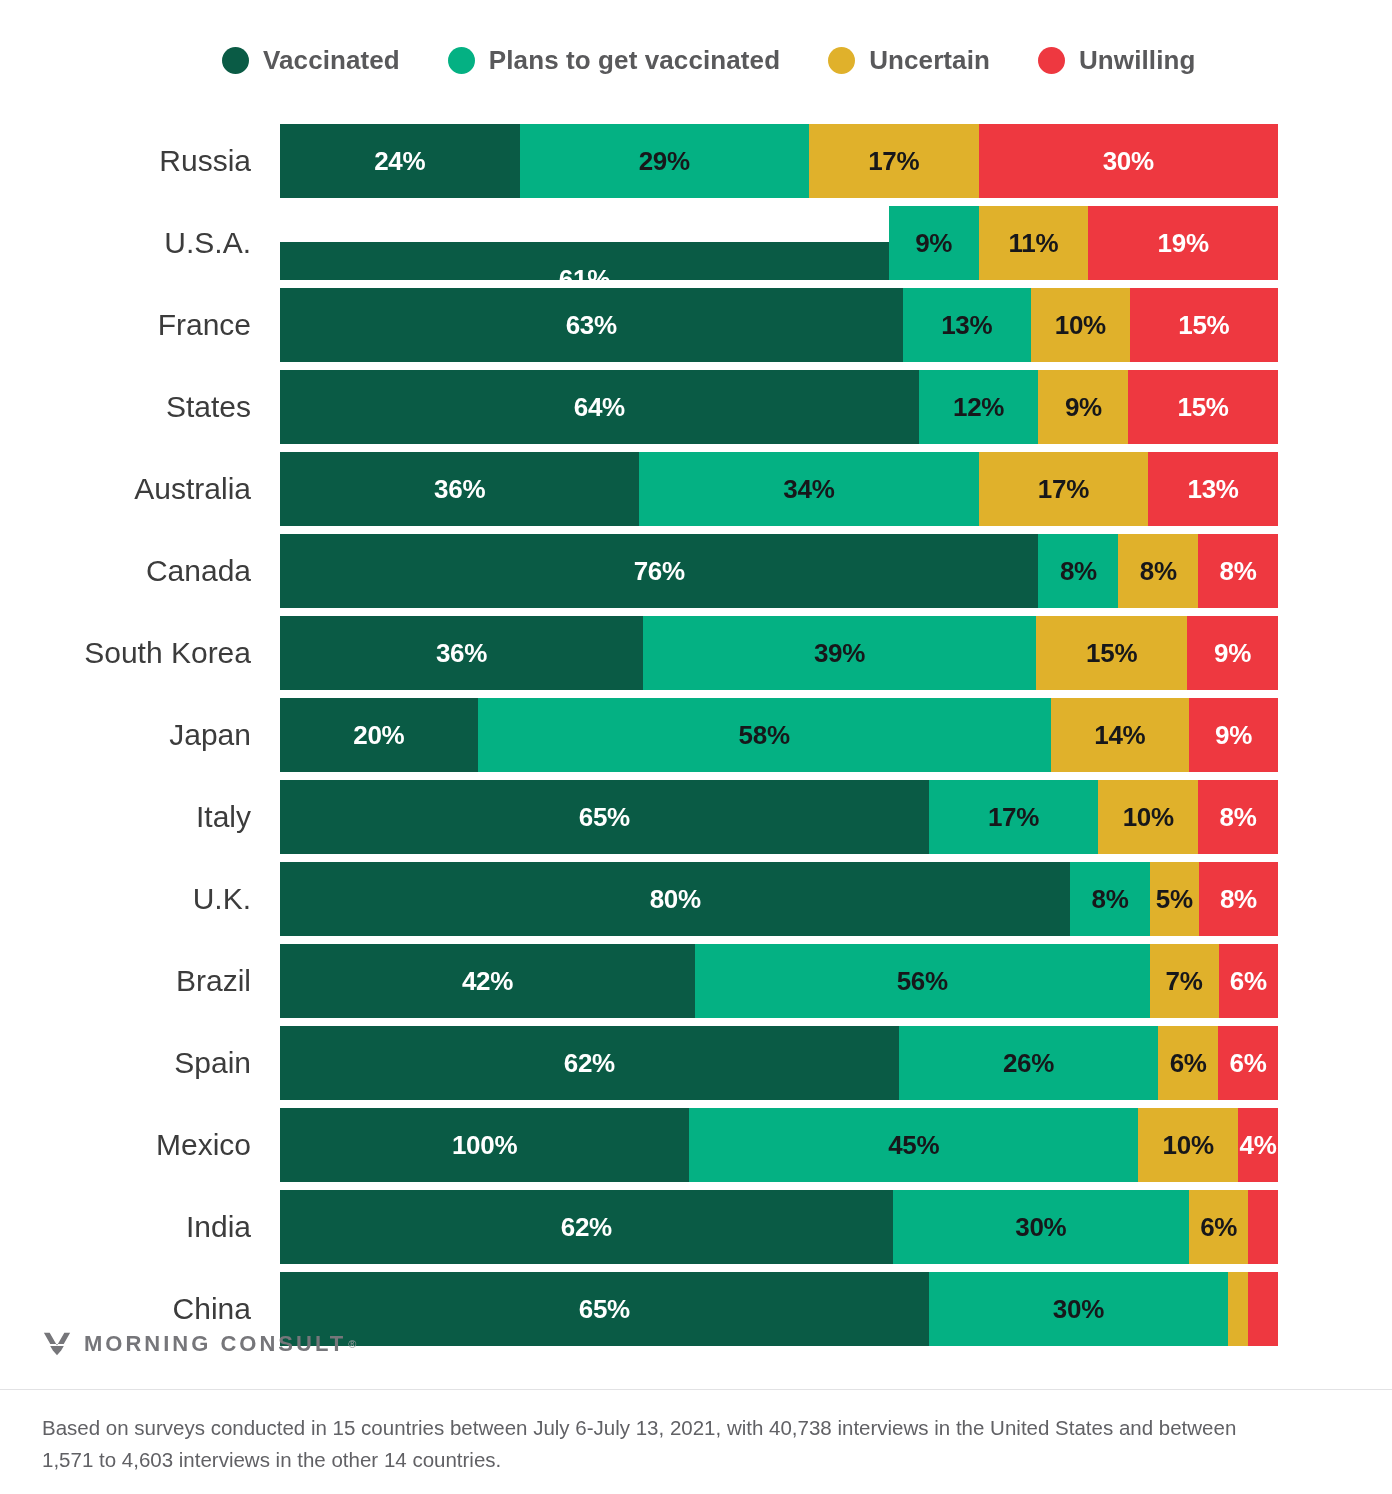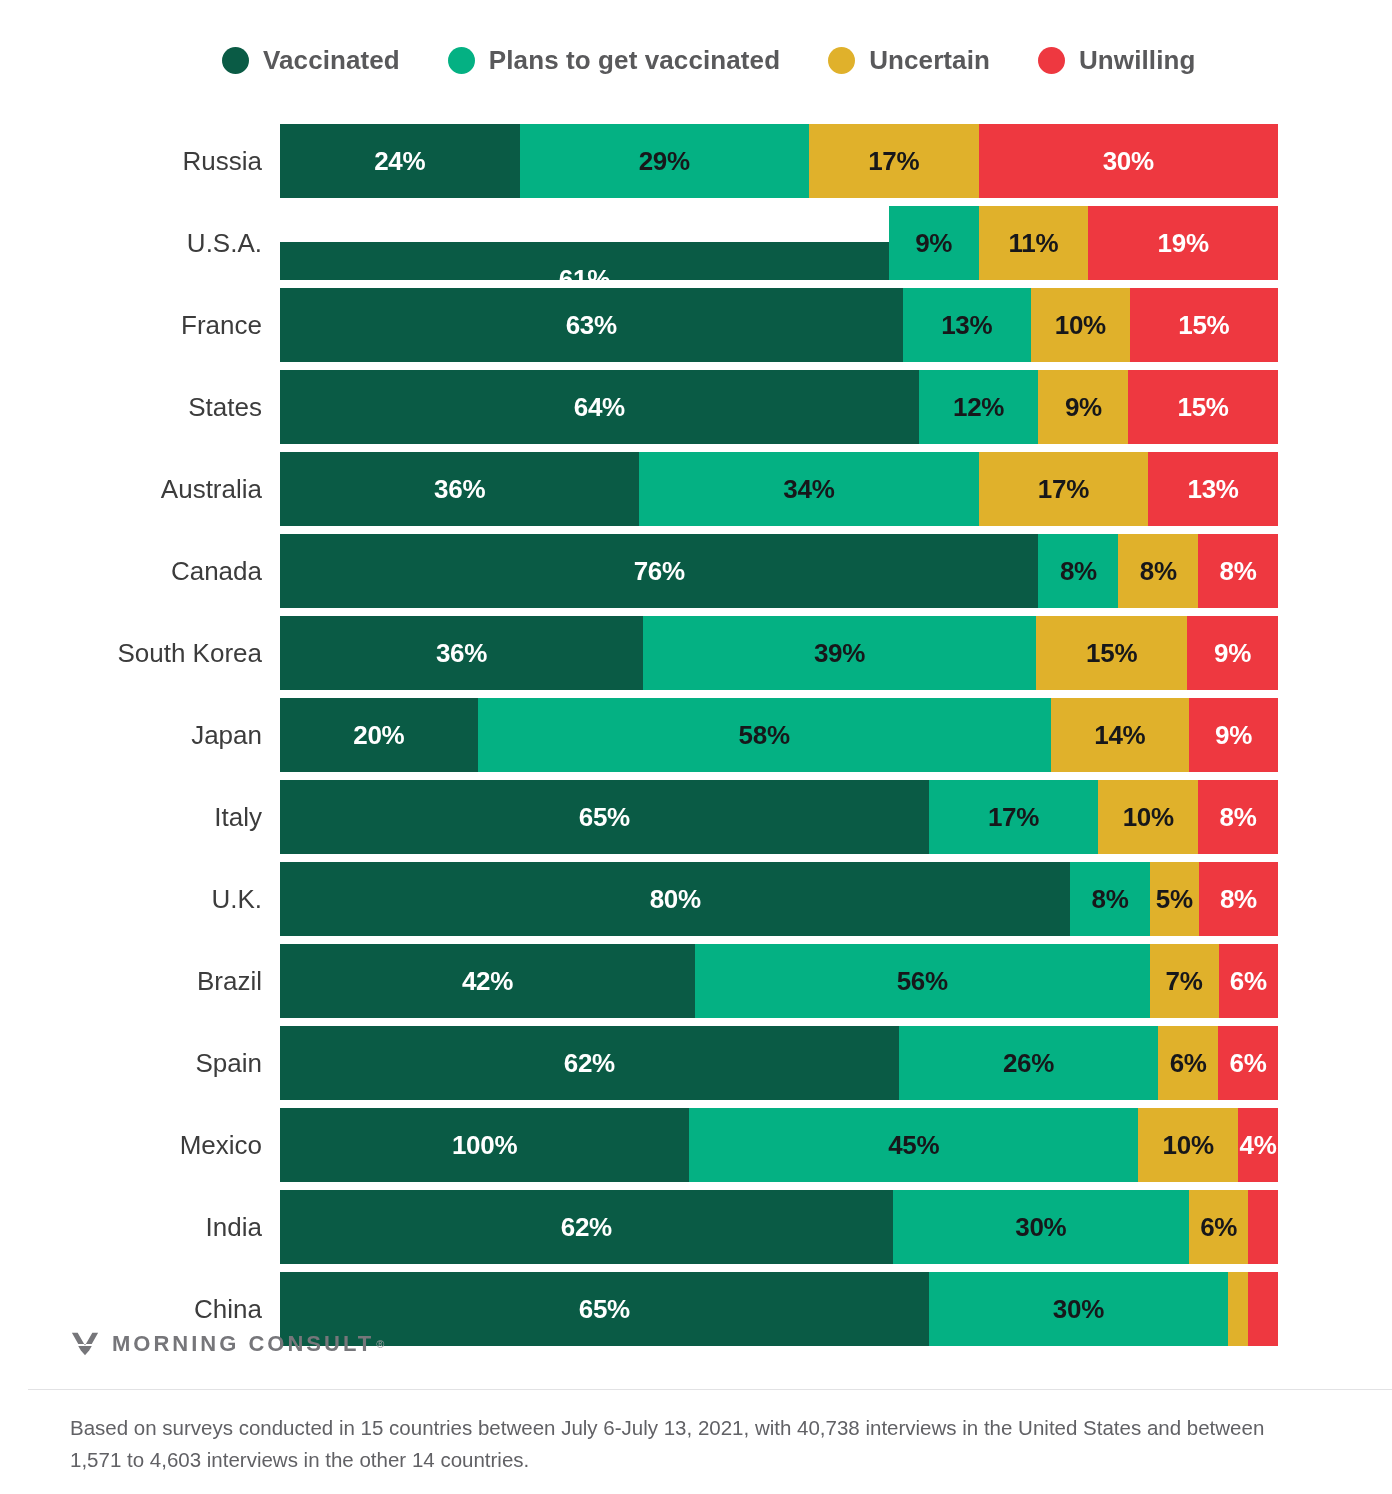--- a/index.html
+++ b/index.html
@@ -51,23 +51,23 @@
     position: relative;
     padding-left: 0;
   }
   .row {
     display: flex;
     align-items: center;
     height: 82px;
   }
   .row-label {
     width: 280px;
-    padding-right: 18px;
+    padding-right: 29px;
     text-align: right;
-    font-size: 26px;
+    font-size: 30px;
     color: #3c3c3c;
     white-space: nowrap;
     flex: 0 0 280px;
   }
   .bar {
     position: relative;
     height: 74px;
     width: 998px;
     display: flex;
     overflow: hidden;
@@ -86,21 +86,20 @@
   .seg.light { color: #ffffff; }
   .seg.dark  { color: #17171a; }
   .seg .val { pointer-events: none; }
 
   
   #footer {
     position: absolute;
     left: 0;
     right: 0;
     bottom: 0;
-    padding-left: 28px;
   }
   #brand {
     display: flex;
     align-items: center;
     padding: 22px 0 26px 42px;
     height: 86px;
   }
   #brand-logo {
     width: 30px;
     height: 30px;

